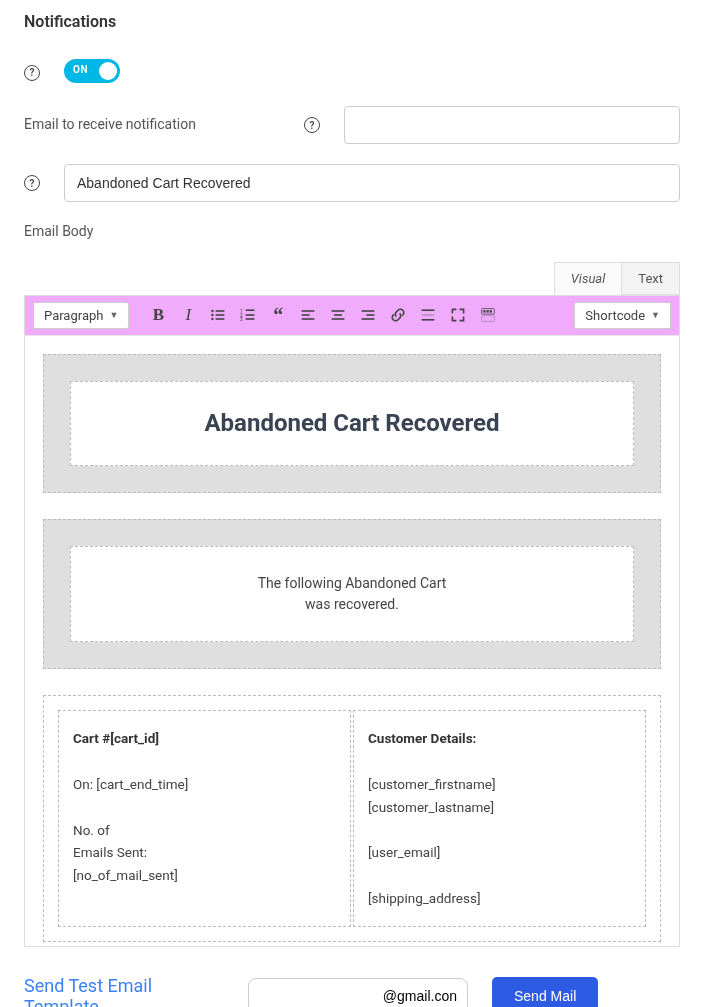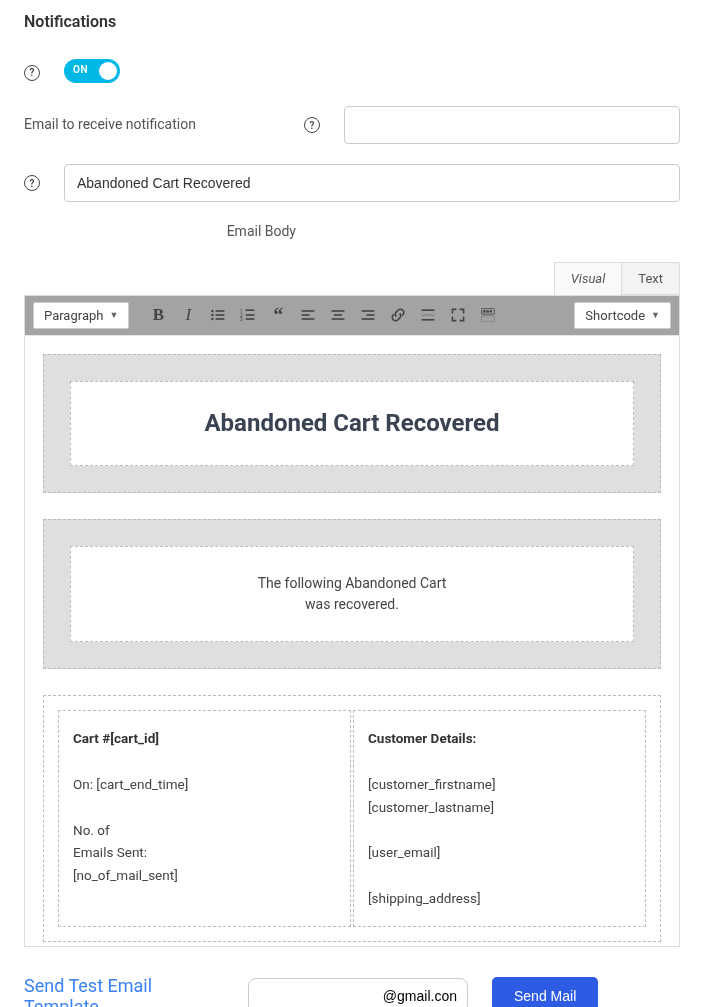--- a/index.html
+++ b/index.html
@@ -105,21 +105,21 @@
     border-bottom: none;
   }
   .editor-wrap {
     border: 1px solid #ddd;
   }
   .toolbar {
     display: flex;
     align-items: center;
     gap: 8px;
     padding: 6px 8px;
-    background: #a3a3a3;
+    background: #f0abfc;
     border-bottom: 1px solid #e5e5e5;
     flex-wrap: nowrap;
   }
   .select-btn {
     display: inline-flex;
     align-items: center;
     gap: 6px;
     border: 1px solid #ccc;
     background: #fff;
     padding: 5px 10px;
@@ -251,21 +251,21 @@
   </div>
 </div>
 
 <div class="field-row">
   <span class="help-icon">?</span>
   <div class="field-control">
     <input type="text" class="text-input" value="Abandoned Cart Recovered" style="">
   </div>
 </div>
 
-<div class="field-row" style="text-align:right;">
+<div class="field-row" style="">
   <div class="field-label">Email Body</div>
 </div>
 
 <div class="editor-tabs">
   <div class="editor-tab active">Visual</div>
   <div class="editor-tab">Text</div>
 </div>
 
 <div class="editor-wrap">
   <div class="toolbar">

